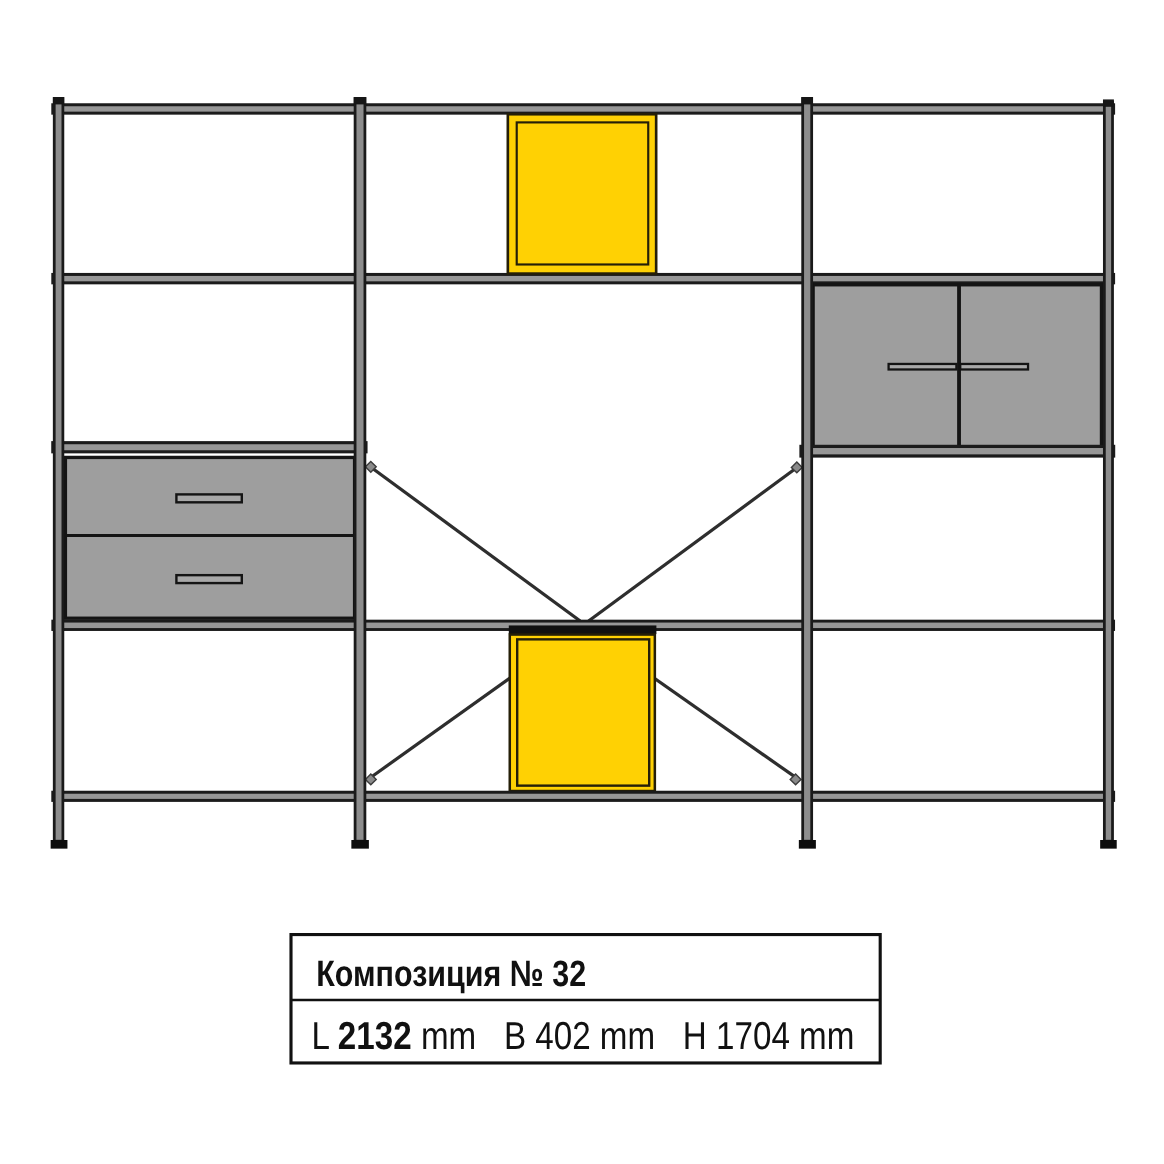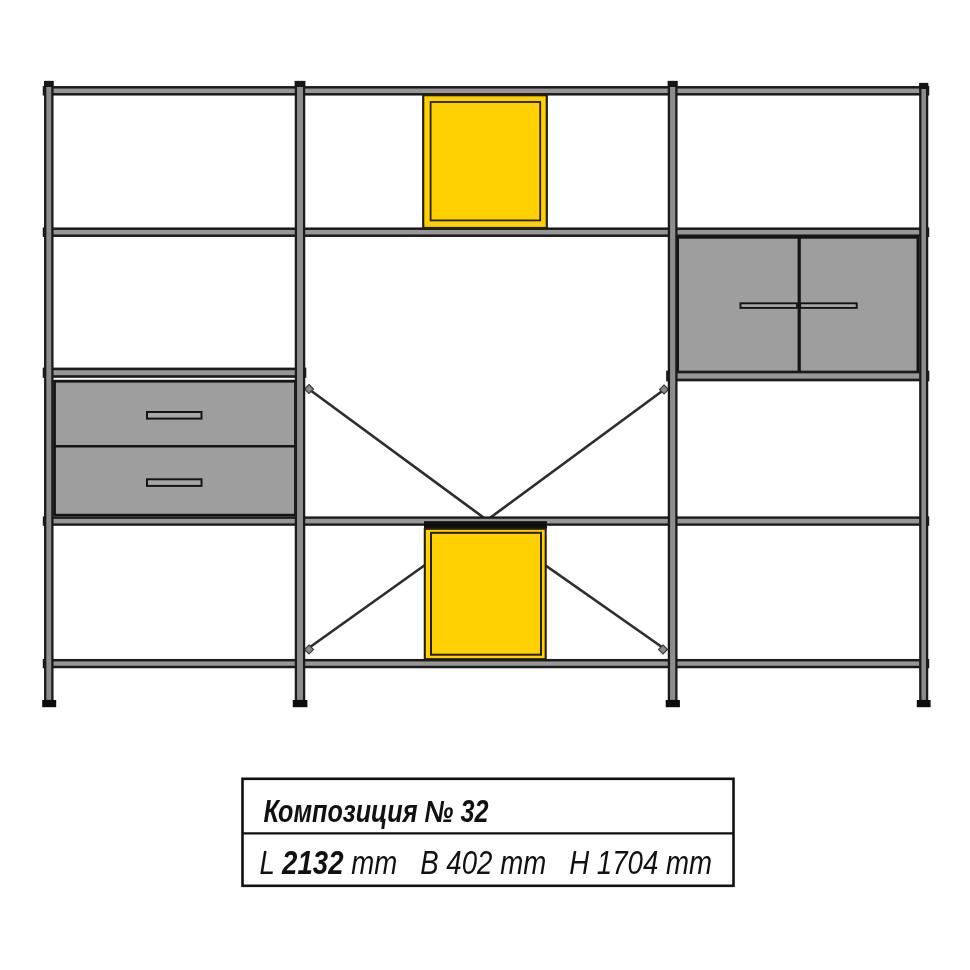--- a/index.html
+++ b/index.html
@@ -1,16 +1,16 @@
 <!DOCTYPE html>
 <html><head>
 <meta charset="utf-8">
 <style>
   html,body{margin:0;padding:0;background:#ffffff;}
-  .page{width:970px;height:970px;position:relative;background:#fdba74;overflow:hidden;font-style:italic;}
+  .page{width:970px;height:970px;position:relative;background:#fdba74;overflow:hidden;}
   text{font-family:"Liberation Sans", sans-serif;}
 </style>
 </head>
 <body>
 <div class="page">
 <svg width="970" height="970" viewBox="0 0 970 970" xmlns="http://www.w3.org/2000/svg">
 
   <rect x="0" y="0" width="970" height="970" fill="#ffffff"></rect>
 
   <g>

